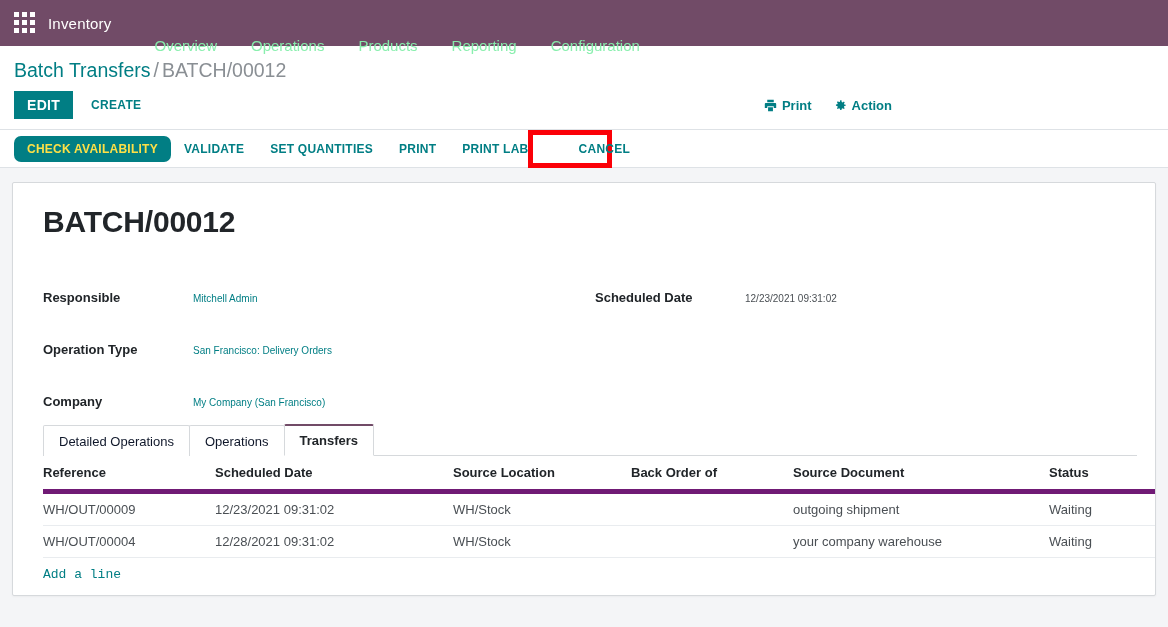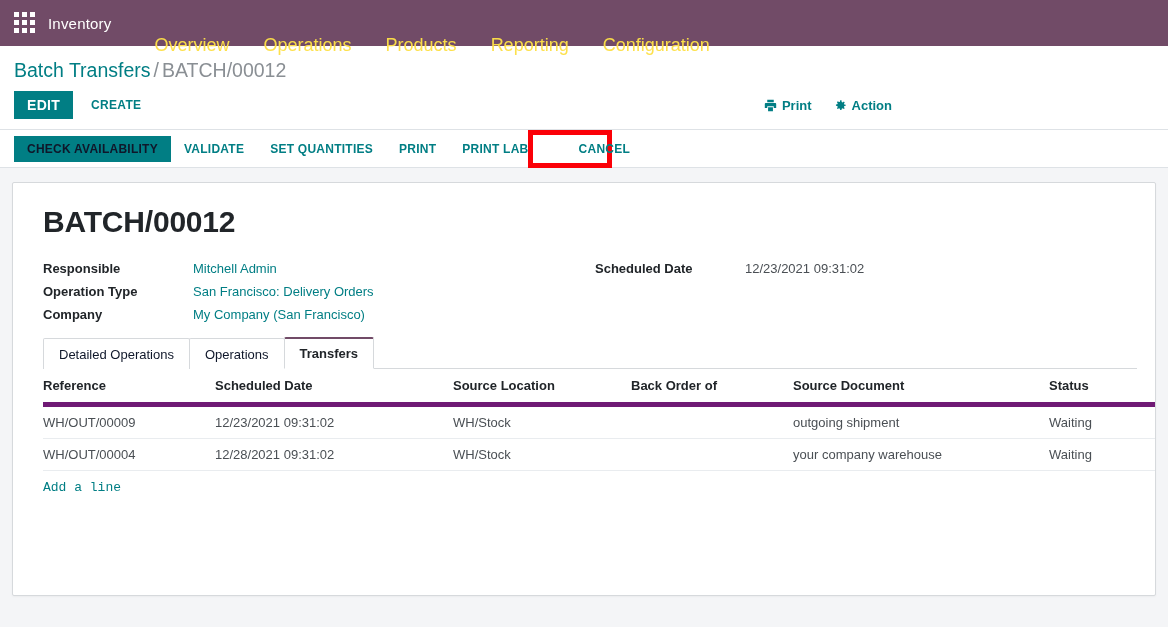--- a/index.html
+++ b/index.html
@@ -35,22 +35,22 @@
   .brand {
     font-size: 15px;
     font-weight: 400;
     letter-spacing: .2px;
     margin-right: 26px;
     color: #ffffff;
     white-space: nowrap;
   }
   .nav-items { display: flex; align-items: center; }
   .nav-item {
-    color: #fde047;
-    font-size: 18px;
+    color: #86efac;
+    font-size: 15px;
     padding: 6px 17px;
     cursor: pointer;
     white-space: nowrap;
     opacity: .97;
     margin-top: 45px;
   }
 
   
   .control-panel {
     background: #ffffff;
@@ -132,21 +132,22 @@
     font-size: 12px;
     font-weight: bold;
     letter-spacing: .25px;
     padding: 6px 13px;
     cursor: pointer;
     font-family: inherit;
     white-space: nowrap;
   }
   .sb-btn.primary {
     background: #017e84;
-    color: #0f172a;
+    color: #fde047;
+    border-radius: 7px;
   }
   .sb-btn.highlighted {
     position: relative;
     z-index: 3;
   }
   .redbox {
     position: absolute;
     left: 528px;
     top: 0px;
     width: 84px;
@@ -214,22 +215,23 @@
   .field-row { display: flex; align-items: baseline; }
   .field-label {
     width: 150px;
     font-weight: bold;
     color: #212529;
     font-size: 13px;
     flex: 0 0 150px;
   }
   .field-value {
     color: #017e84;
-    font-size: 13px;
-    cursor: pointer;
+    font-size: 10px;
+    cursor: pointer;
+    margin-top: 32px;
   }
   .field-value.plain {
     color: #4a4f54;
     cursor: default;
   }
 
   
   .notebook { margin: 4px 0 0 12px; }
   .tabs {
     display: flex;

